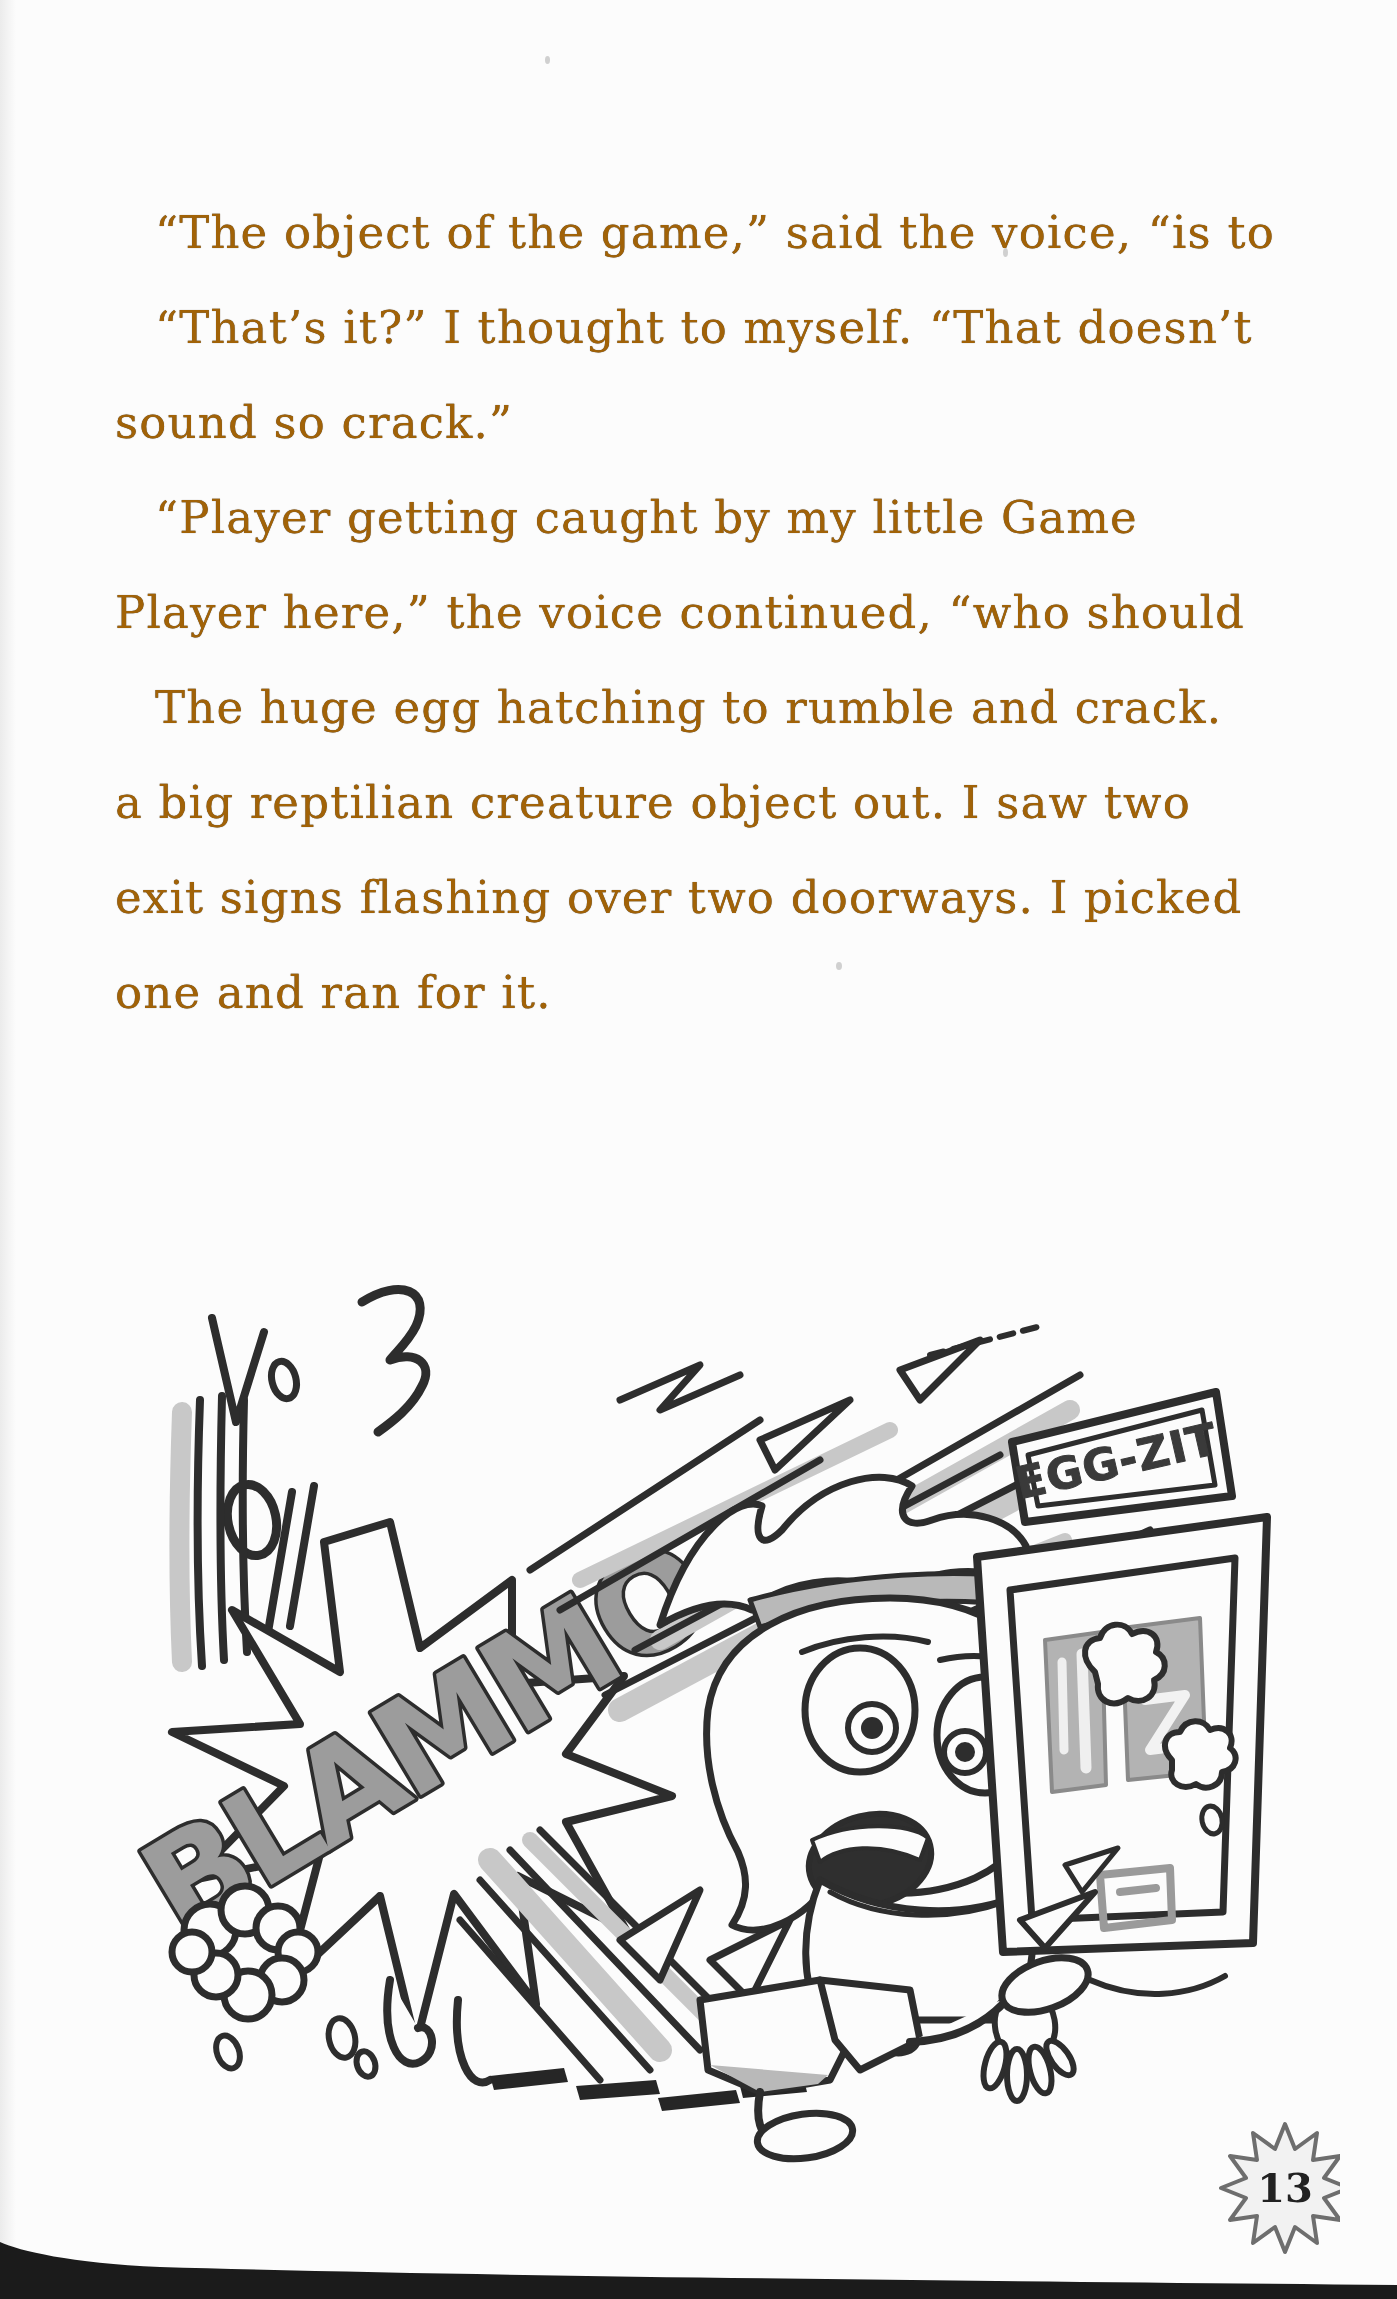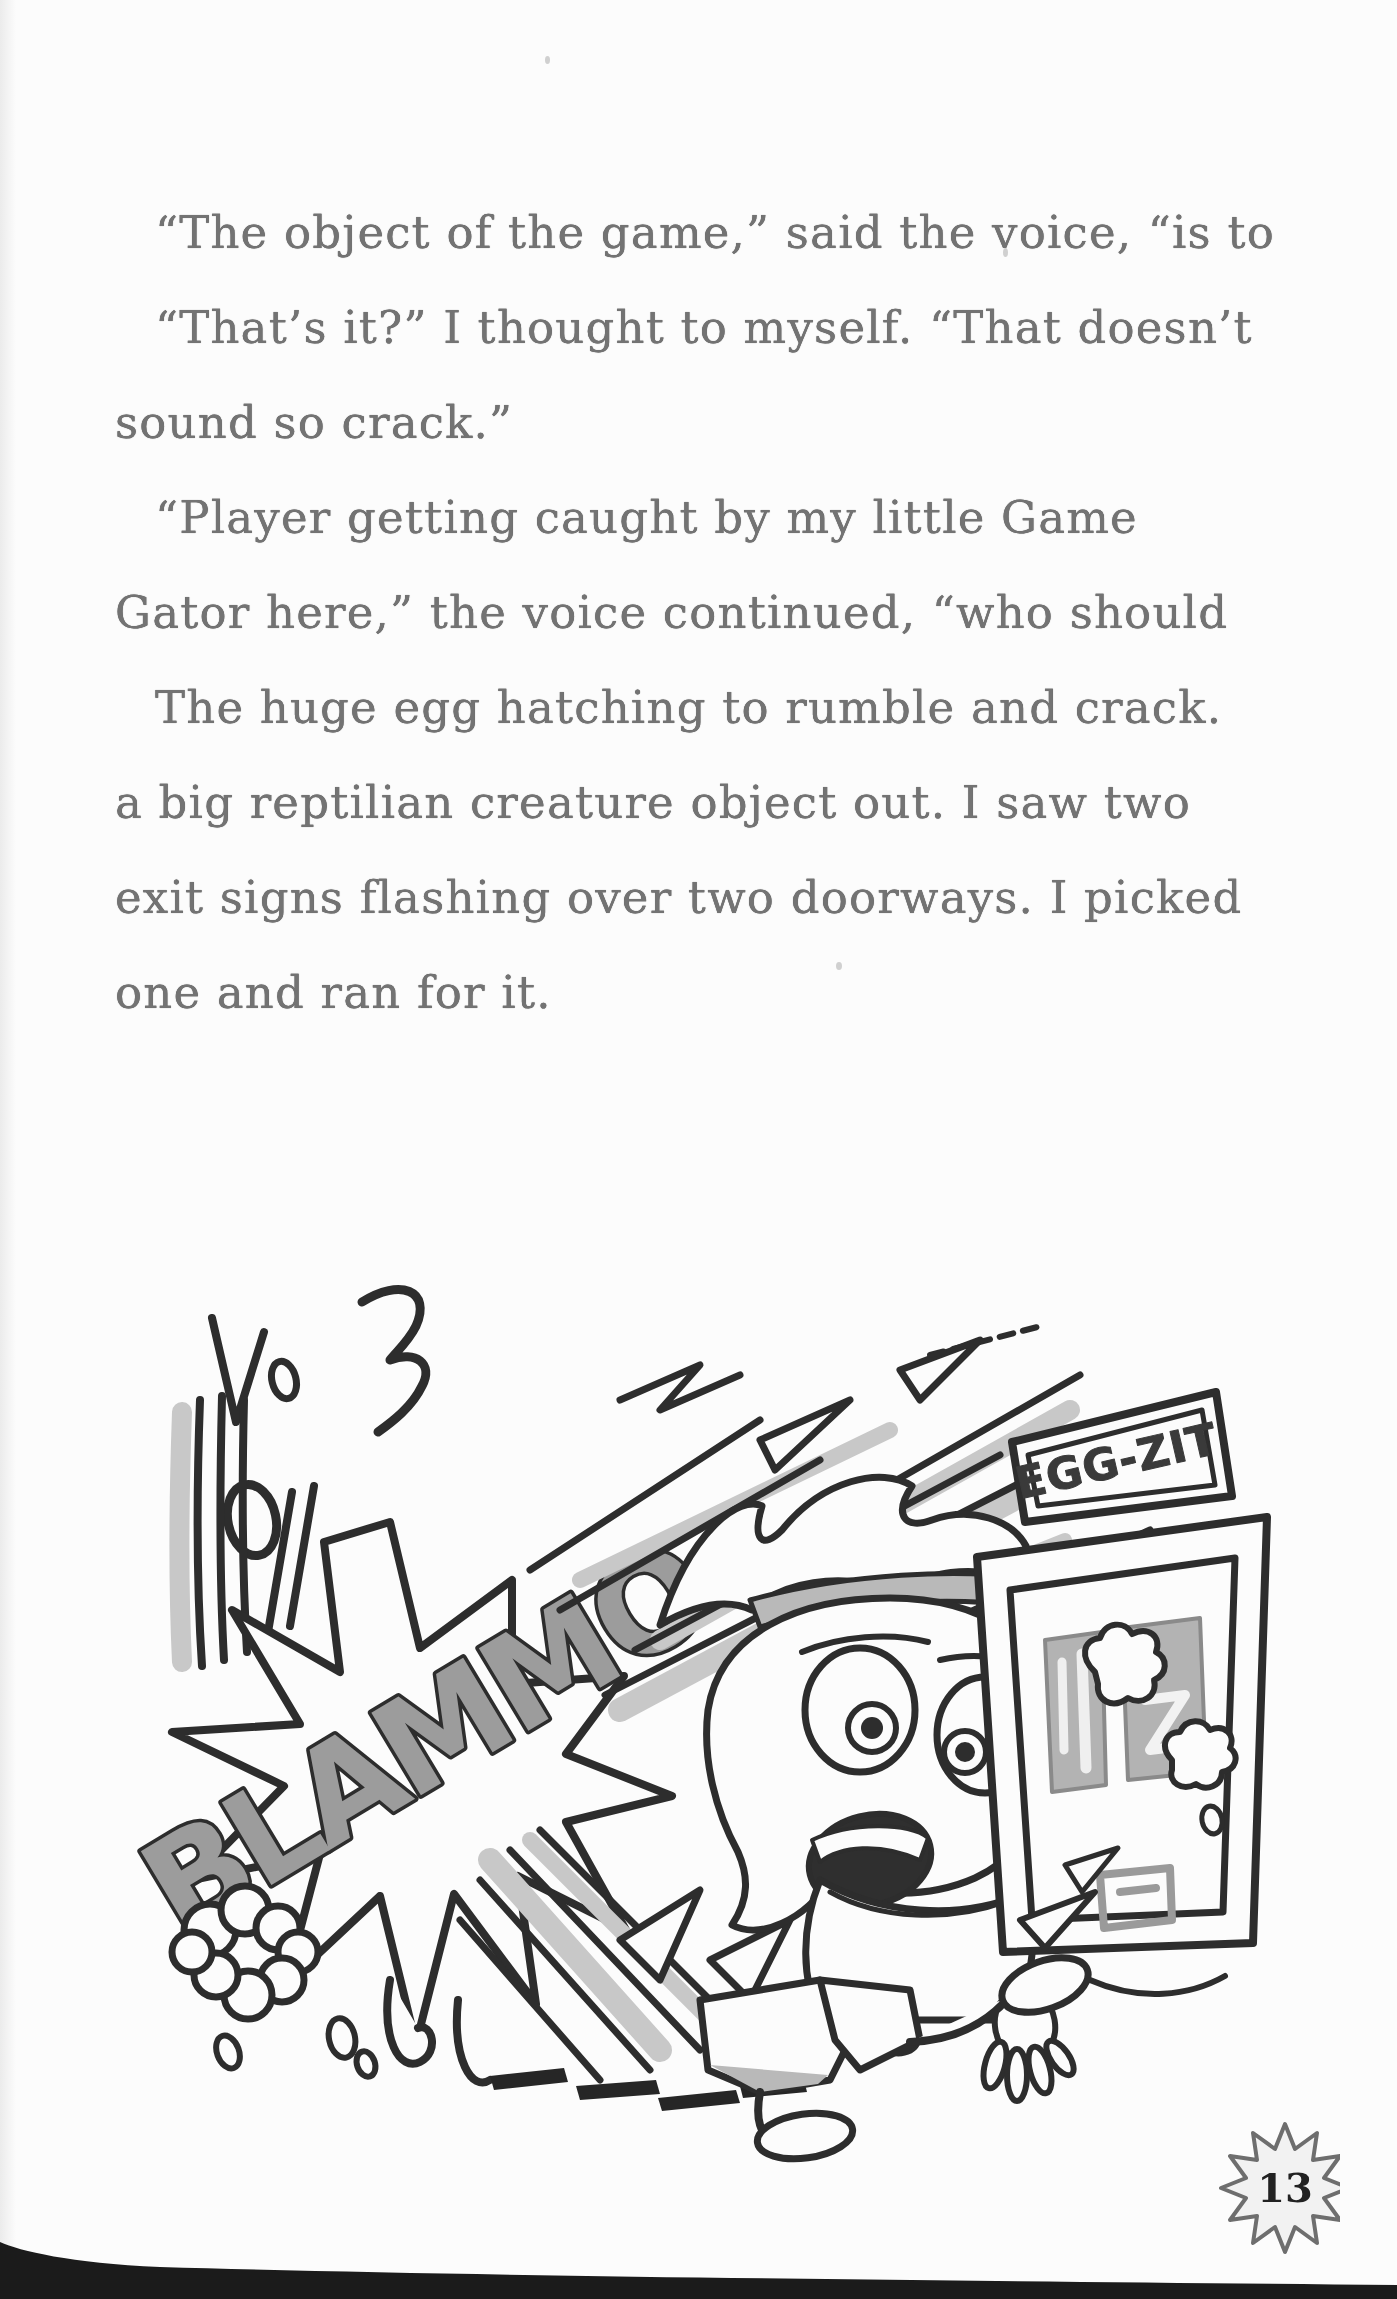--- a/index.html
+++ b/index.html
@@ -7,21 +7,21 @@
     width:1397px;height:2299px;position:relative;overflow:hidden;
     background:#fcfcfc;
     font-family:"DejaVu Serif","Liberation Serif",serif;
   }
   .scan-edge{
     position:absolute;left:0;top:0;width:16px;height:100%;
     background:linear-gradient(to right,#ebebeb,#fcfcfc);
   }
   .textblock{
     position:absolute;left:115px;top:185px;width:1190px;
-    color:#737373;
+    color:#a16207;
   }
   .line{
     height:95px;line-height:95px;white-space:nowrap;
     font-size:45px;letter-spacing:1.2px;
     text-shadow:0 0 0.7px #444;
   }
   .indent{padding-left:40px;}
   .speck{position:absolute;background:#b9b9b9;border-radius:50%;opacity:.65;}
   svg{position:absolute;}
   .ill{left:60px;top:1280px;}
@@ -30,21 +30,21 @@
 </head>
 <body>
 
 <div class="scan-edge"></div>
 
 <div class="textblock">
   <div class="line indent">“The object of the game,” said the voice, “is to</div>
   <div class="line indent">“That’s it?” I thought to myself. “That doesn’t</div>
   <div class="line">sound so crack.”</div>
   <div class="line indent">“Player getting caught by my little Game</div>
-  <div class="line">Gator here,” the voice continued, “who should</div>
+  <div class="line">Player here,” the voice continued, “who should</div>
   <div class="line indent">The huge egg hatching to rumble and crack.</div>
   <div class="line">a big reptilian creature object out. I saw two</div>
   <div class="line">exit signs flashing over two doorways. I picked</div>
   <div class="line">one and ran for it.</div>
 </div>
 
 <div class="speck" style="left:545px;top:56px;width:5px;height:8px"></div>
 <div class="speck" style="left:1003px;top:248px;width:5px;height:9px"></div>
 <div class="speck" style="left:836px;top:962px;width:6px;height:8px"></div>
 

